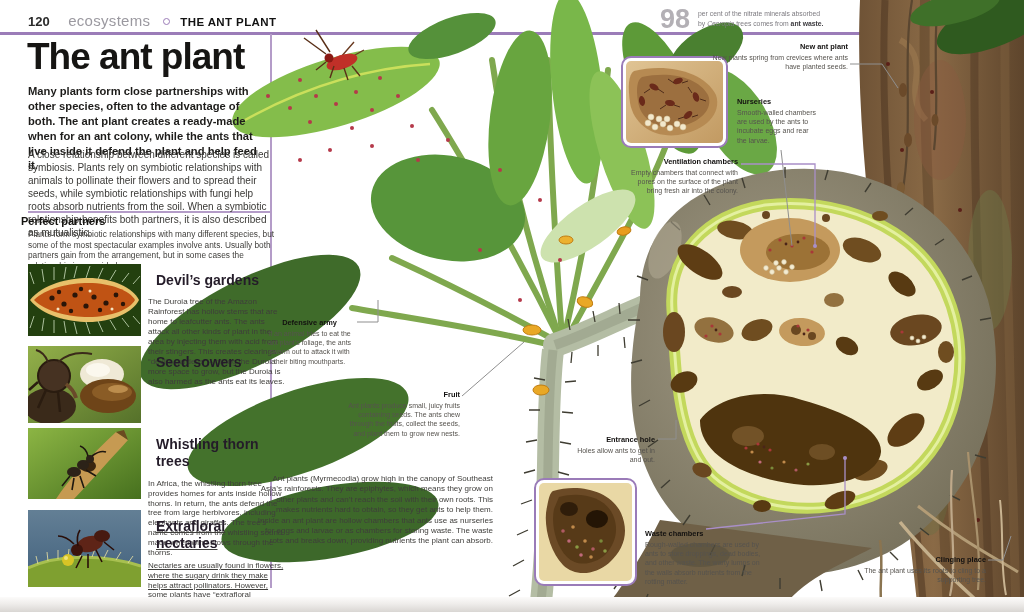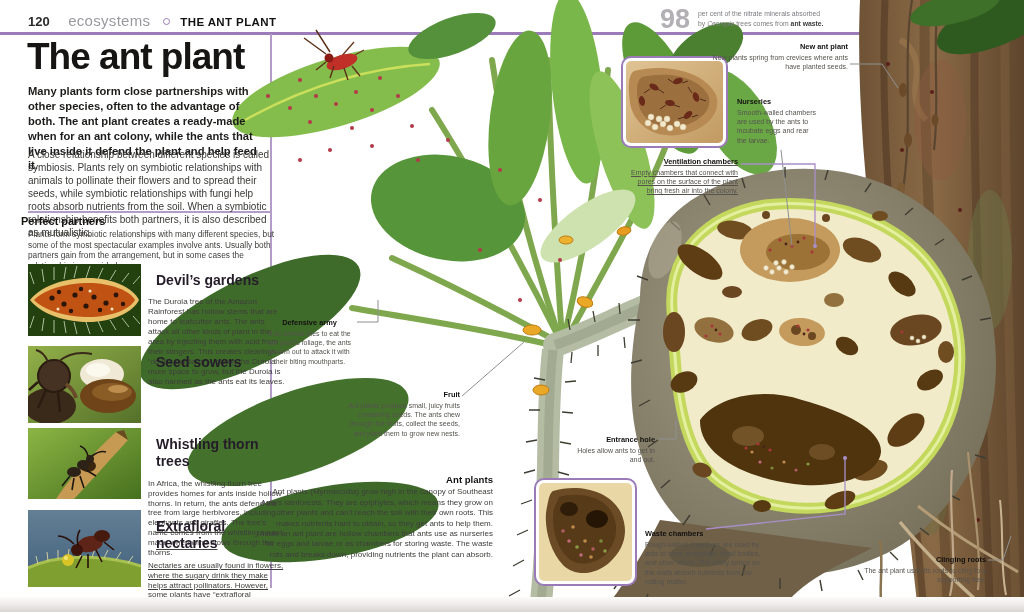--- a/index.html
+++ b/index.html
@@ -482,21 +482,21 @@
 <div class="co co-r" style="left:698px;top:42px;width:150px;">
   <h4>New ant plant</h4>
   <span>New plants spring from crevices where ants have planted seeds.</span>
 </div>
 
 <div class="co" style="left:737px;top:97px;width:82px;">
   <h4>Nurseries</h4>
   <span>Smooth-walled chambers are used by the ants to incubate eggs and rear the larvae.</span>
 </div>
 
-<div class="co co-r" style="left:623px;top:157px;width:115px;text-decoration:underline;">
+<div class="co co-r" style="left:623px;top:157px;width:115px;">
   <h4>Ventilation chambers</h4>
   <span>Empty chambers that connect with pores on the surface of the plant bring fresh air into the colony.</span>
 </div>
 
 <div class="co co-r" style="left:263px;top:318px;width:93px;text-align:center;">
   <h4>Defensive army</h4>
   <span>If an animal tries to eat the ant plant’s foliage, the ants swarm out to attack it with their biting mouthparts.</span>
 </div>
 
 <div class="co co-r" style="left:348px;top:390px;width:112px;">
@@ -508,22 +508,21 @@
   <h4>Entrance hole</h4>
   <span>Holes allow ants to get in and out.</span>
 </div>
 
 <div class="co" style="left:645px;top:529px;width:120px;">
   <h4>Waste chambers</h4>
   <span>Rough-walled chambers are used by ants to store droppings, dead bodies, and other waste. The warty lumps on the walls absorb nutrients from the rotting matter.</span>
 </div>
 
 <div class="co co-r" style="left:856px;top:555px;width:130px;">
-  <h4>Clinging roots</h4>
+  <h4>Clinging place</h4>
   <span>The ant plant uses its roots to cling to a supporting tree.</span>
 </div>
 
 <div class="antplants" style="left:253px;top:474px;">
-  <h3>Ant plants</h3>
   <span>Ant plants (Myrmecodia) grow high in the canopy of Southeast Asia’s rainforests. They are epiphytes, which means they grow on other plants and can’t reach the soil with their own roots. This makes nutrients hard to obtain, so they get ants to help them. Inside an ant plant are hollow chambers that ants use as nurseries for eggs and larvae or as chambers for storing waste. The waste rots and breaks down, providing nutrients the plant can absorb.</span>
 </div>
 
 <div class="bottom-edge"></div>
 
 </body></html>

